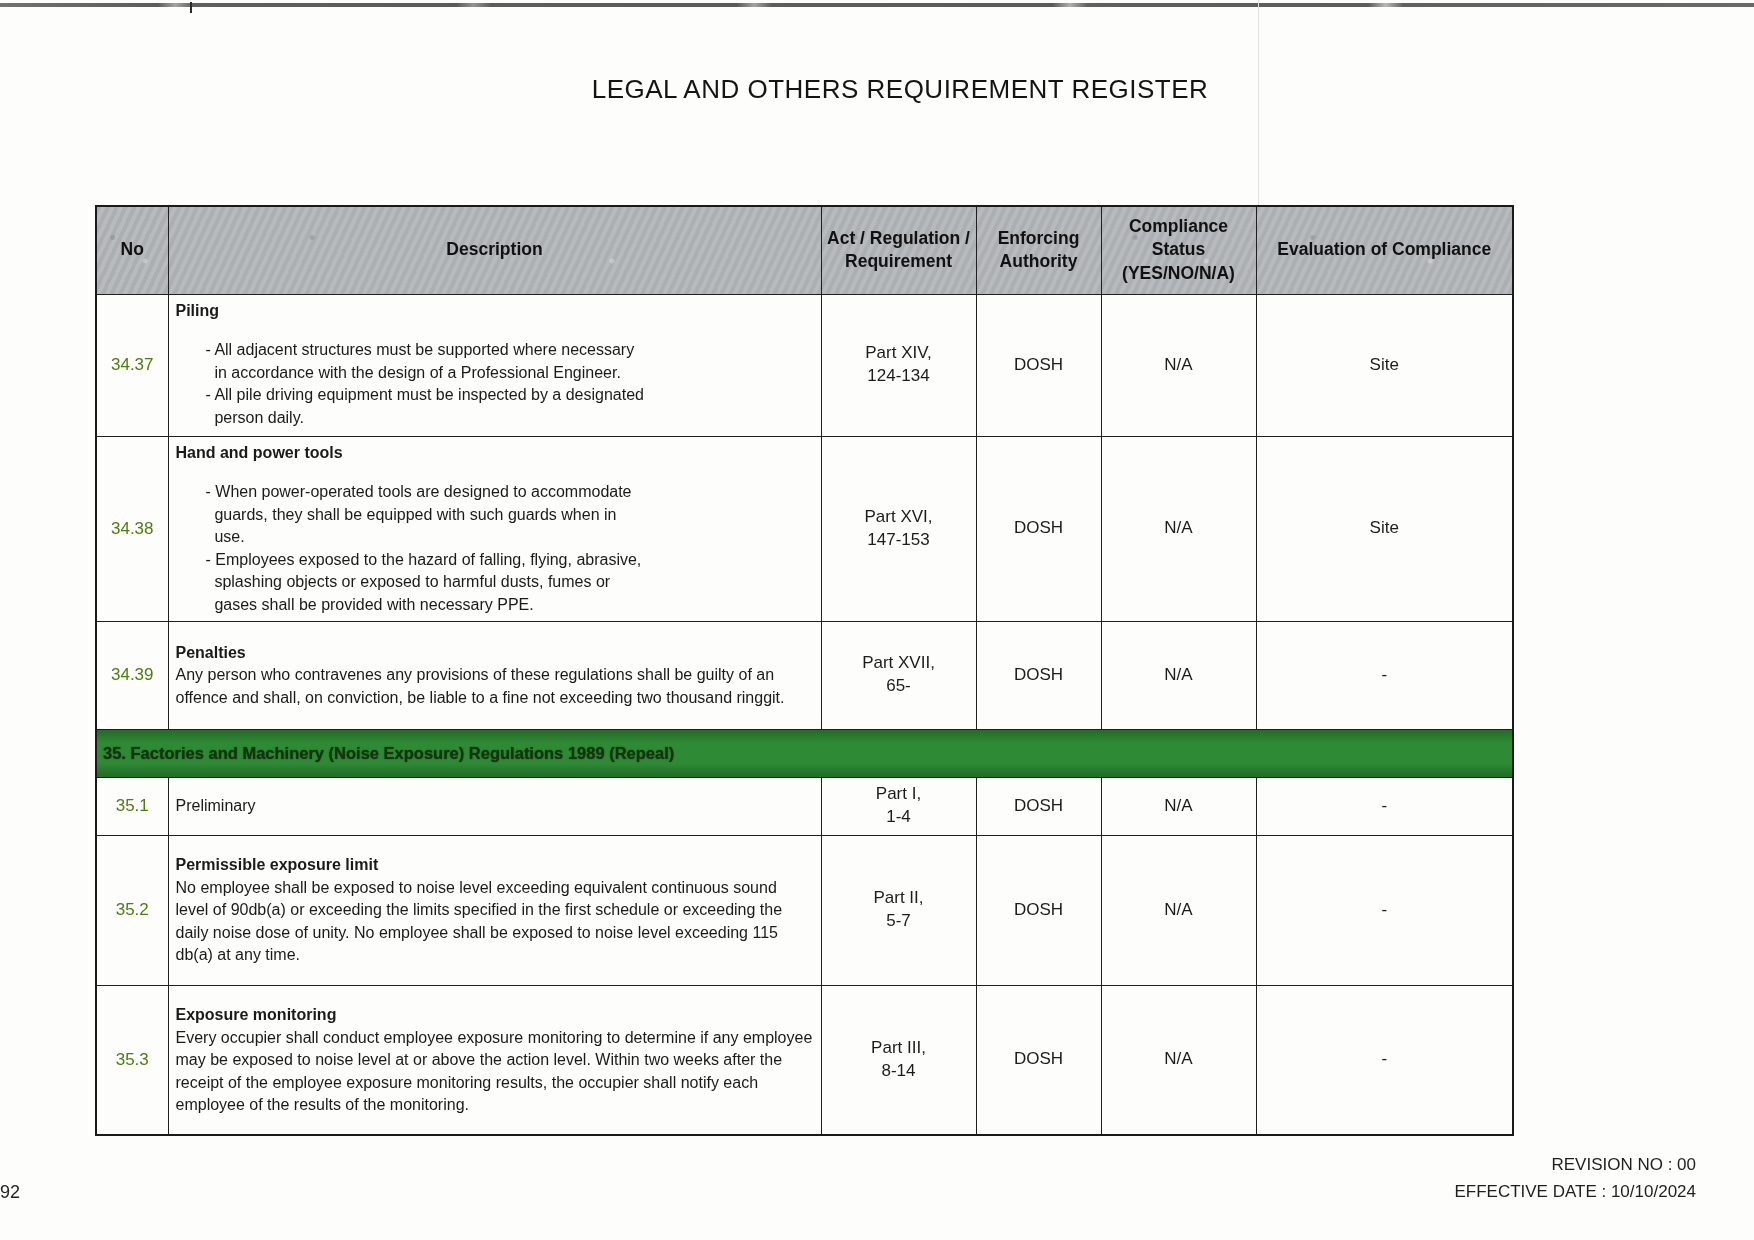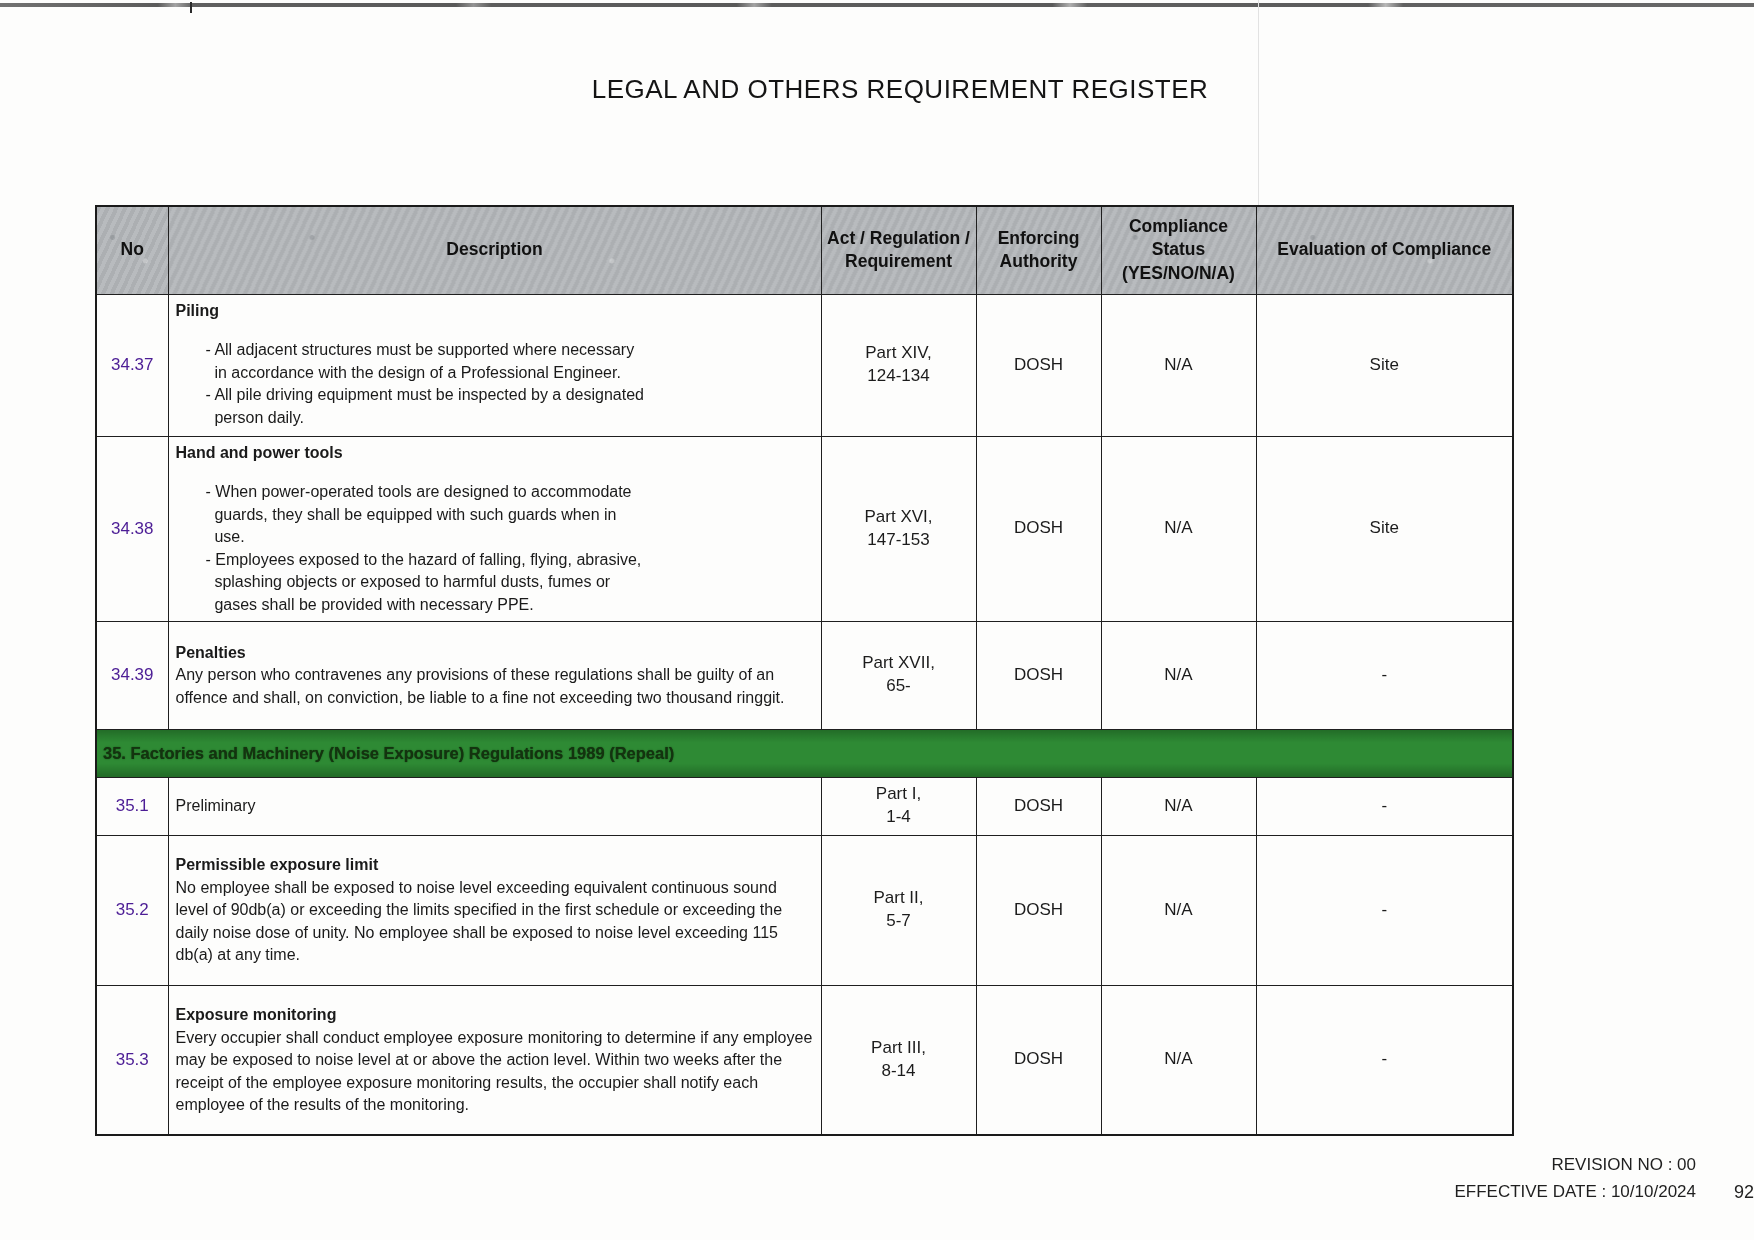--- a/index.html
+++ b/index.html
@@ -32,38 +32,38 @@
   th.hd{
     background-color:#b4b7ba;
     background-image:
       radial-gradient(circle at 22% 35%, rgba(80,86,92,.22) 0 2px, transparent 3px),
       radial-gradient(circle at 68% 62%, rgba(255,255,255,.28) 0 2px, transparent 3px),
       repeating-linear-gradient(115deg, rgba(0,0,0,.045) 0 4px, rgba(255,255,255,.05) 4px 8px);
     font-size:17.5px;font-weight:bold;color:#111;text-align:center;
     vertical-align:middle;line-height:1.35;white-space:pre-line;padding:4px;
   }
   .no-cell{
-    text-align:center;vertical-align:middle;font-size:17px;color:#4c1d95;
+    text-align:center;vertical-align:middle;font-size:17px;color:#4d7c0f;
   }
   .desc-cell{vertical-align:top;padding:5px 8px 4px 7px;font-size:16px;line-height:22.5px;color:#1a1a1a;}
   .desc-cell.v-mid{vertical-align:middle;}
   .desc-title{font-weight:bold;}
   .desc-body{white-space:normal;}
   .desc-body.bullets{white-space:pre-wrap;margin-left:30px;margin-top:17px;}
   .center-cell{
     text-align:center;vertical-align:middle;font-size:17px;line-height:1.35;
     color:#1c1c1c;white-space:pre-line;padding:2px;
   }
   tr.section-row td{
     background:linear-gradient(#226b27,#2e8a34 28%,#2e8a34 72%,#226b27);
     color:#14330f;font-weight:bold;font-size:16.5px;padding:2px 6px;
     text-shadow:0 0 1.2px rgba(8,46,10,.85);vertical-align:middle;
   }
   
-  .page-number{position:absolute;left:0;top:1182px;width:100%;text-align:right;font-size:18px;color:#222;}
+  .page-number{position:absolute;left:0;top:1182px;width:100%;text-align:left;font-size:18px;color:#222;}
   .footer-meta{
     position:absolute;right:58px;top:1151px;text-align:right;
     font-size:17px;line-height:27px;color:#1f1f1f;
   }
 </style>
 </head>
 <body>
 
 <div class="page">
 

